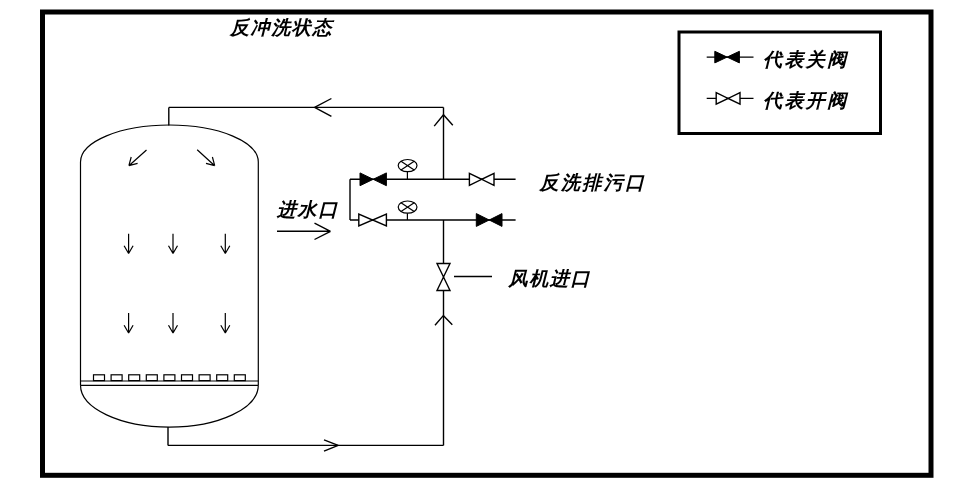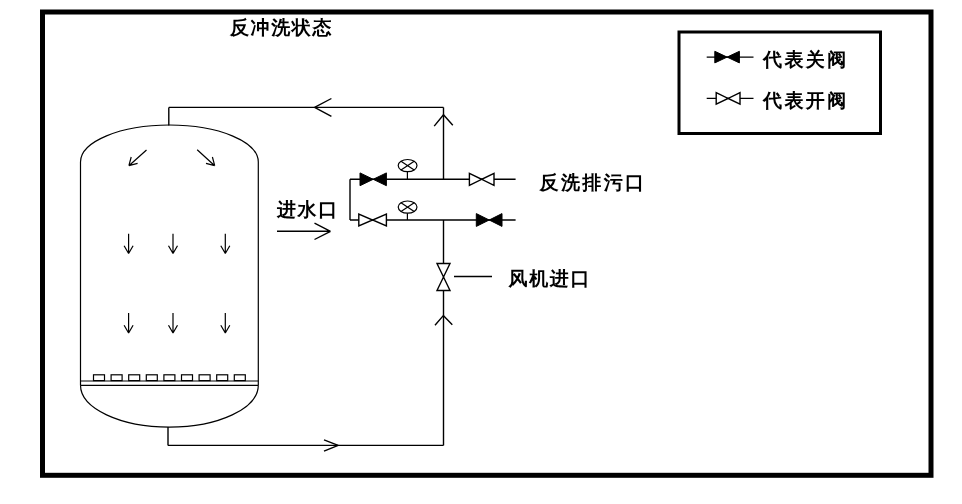--- a/index.html
+++ b/index.html
@@ -1,17 +1,17 @@
 <!DOCTYPE html>
 <html><head>
 <meta charset="utf-8">
 <style>
   html, body { margin: 0; padding: 0; background: #ffffff; }
   body { width: 962px; height: 504px; overflow: hidden; }
-  .stage { position: relative; width: 904px; height: 504px; background: #ffffff; }
+  .stage { position: relative; width: 904px; height: 504px; background: #ffffff; font-style: italic; }
   svg { display: block; }
   .pipe { stroke: #000000; stroke-width: 1.4; fill: none; }
   .thin { stroke: #000000; stroke-width: 1.2; fill: none; }
   .valve-open { fill: #ffffff; stroke: #000000; stroke-width: 1.4; }
   .valve-closed { fill: #000000; stroke: #000000; stroke-width: 1; }
   .cjk {
     font-family: "Liberation Serif", serif;
     font-weight: bold;
     fill: #000000;
   }

